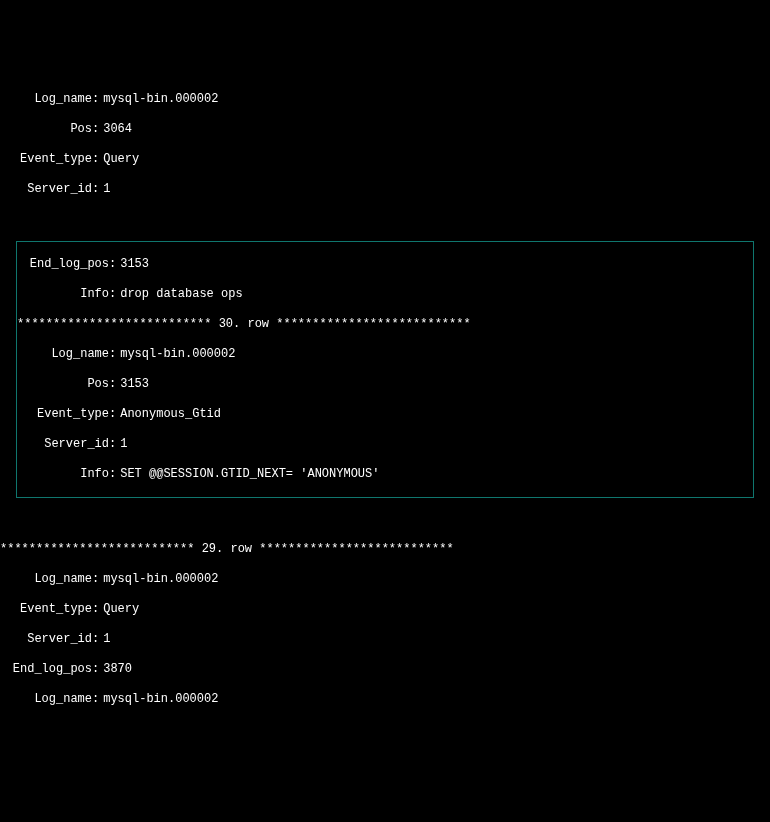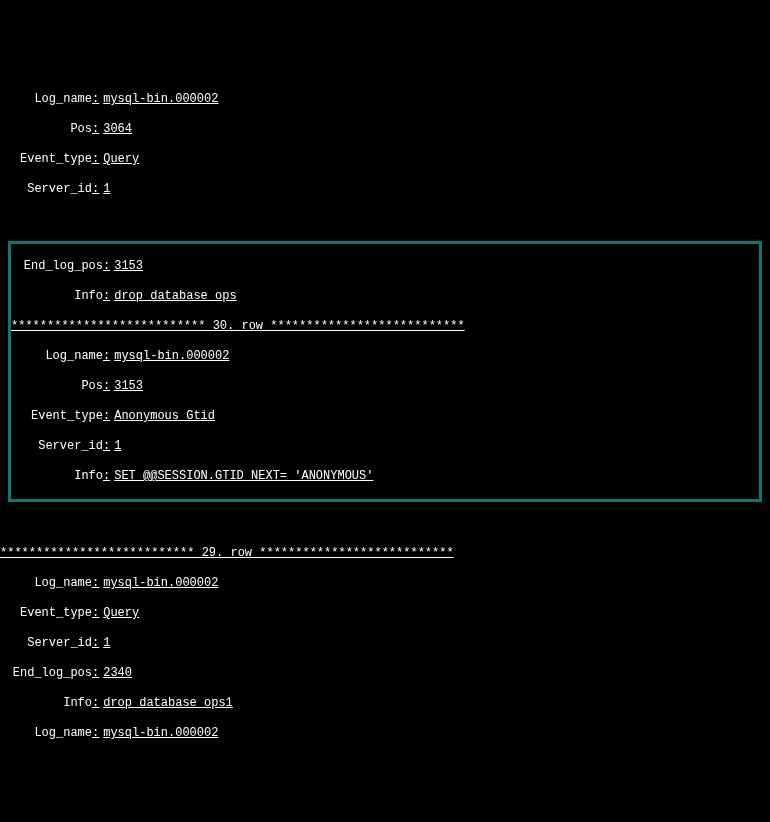--- a/index.html
+++ b/index.html
@@ -13,33 +13,32 @@
       white-space: pre;
       width: 770px;
       overflow: hidden;
     }
     .terminal {
       padding: 2px 0 2px 0;
     }
     .line {
       white-space: pre;
       overflow: hidden;
-      text-decoration: underline;
     }
     .field-label {
       display: inline-block;
       width: 92px;
       text-align: right;
     }
     .field-value {
       padding-left: 4px;
     }
     .highlight-1 {
-      border: 3px solid #0f766e;
-      margin: -1px 8px;
+      border: 1px solid #0f766e;
+      margin: -1px 16px;
     }
   </style>
 </head>
 <body>
 
 
 
 <div class="terminal">
 <div>
 <div class="line"><span class="field-label">Log_name</span>:<span class="field-value">mysql-bin.000002</span></div>
@@ -57,22 +56,21 @@
 <div class="line"><span class="field-label">Event_type</span>:<span class="field-value">Anonymous_Gtid</span></div>
 <div class="line"><span class="field-label">Server_id</span>:<span class="field-value">1</span></div>
 <div class="line"><span class="field-label">Info</span>:<span class="field-value">SET @@SESSION.GTID_NEXT= 'ANONYMOUS'</span></div>
 </div>
 
 <div>
 <div class="line">*************************** 29. row ***************************</div>
 <div class="line"><span class="field-label">Log_name</span>:<span class="field-value">mysql-bin.000002</span></div>
 <div class="line"><span class="field-label">Event_type</span>:<span class="field-value">Query</span></div>
 <div class="line"><span class="field-label">Server_id</span>:<span class="field-value">1</span></div>
-<div class="line"><span class="field-label">End_log_pos</span>:<span class="field-value">2340</span></div>
-<div class="line"><span class="field-label">Info</span>:<span class="field-value">drop database ops1</span></div>
+<div class="line"><span class="field-label">End_log_pos</span>:<span class="field-value">3870</span></div>
 <div class="line"><span class="field-label">Log_name</span>:<span class="field-value">mysql-bin.000002</span></div>
 
 
 
 
 
 
 
 
 

